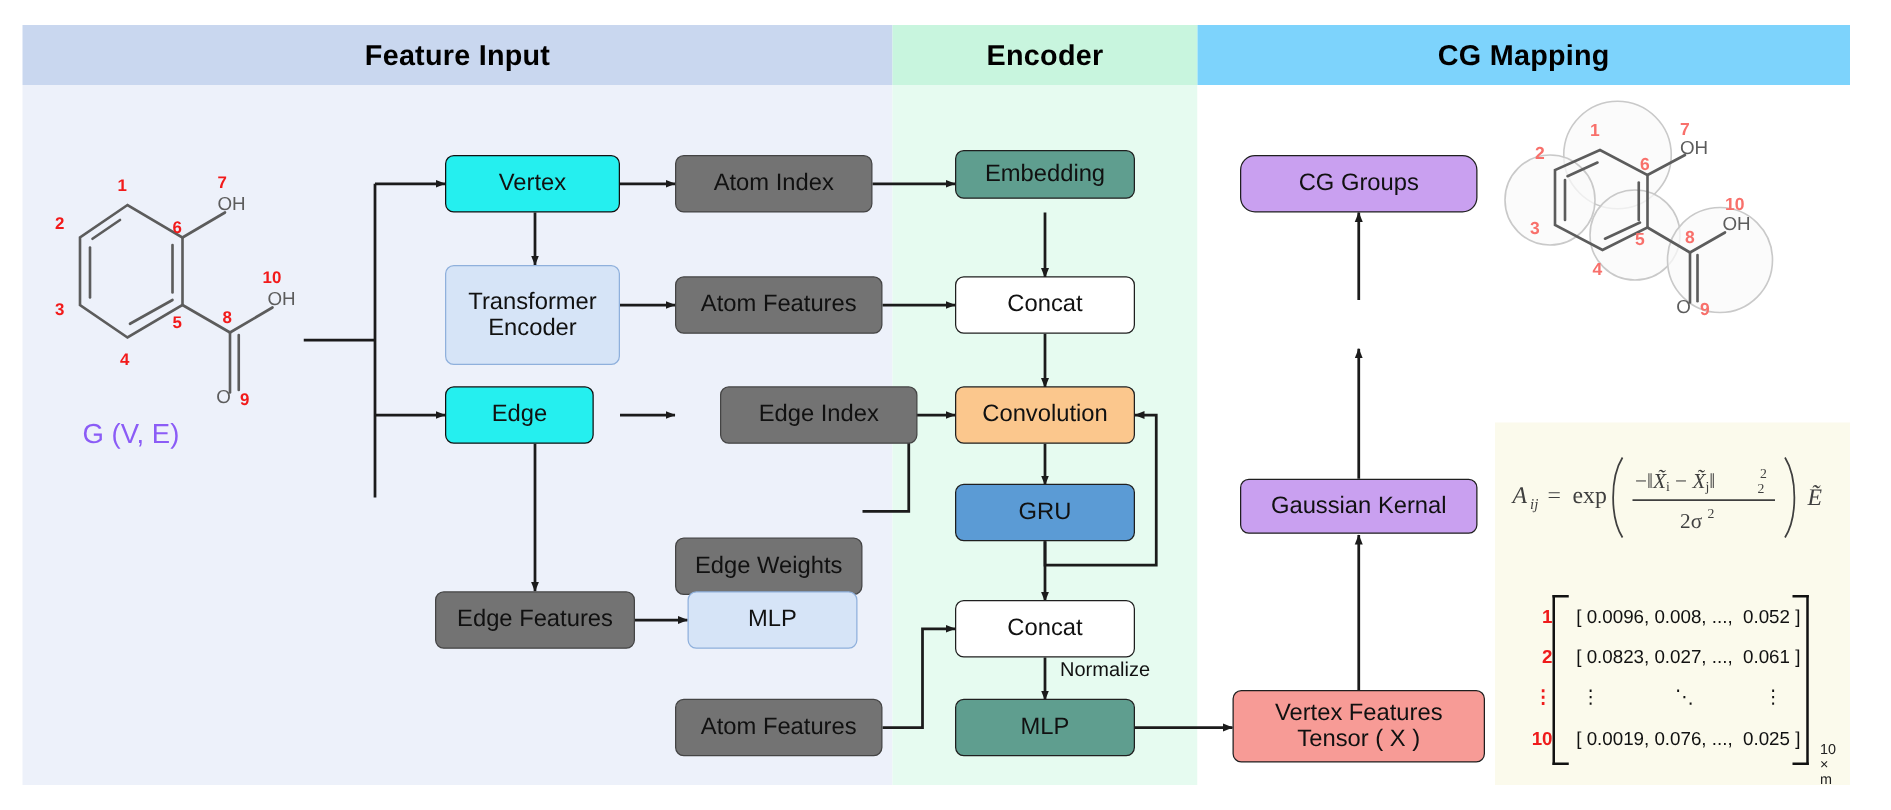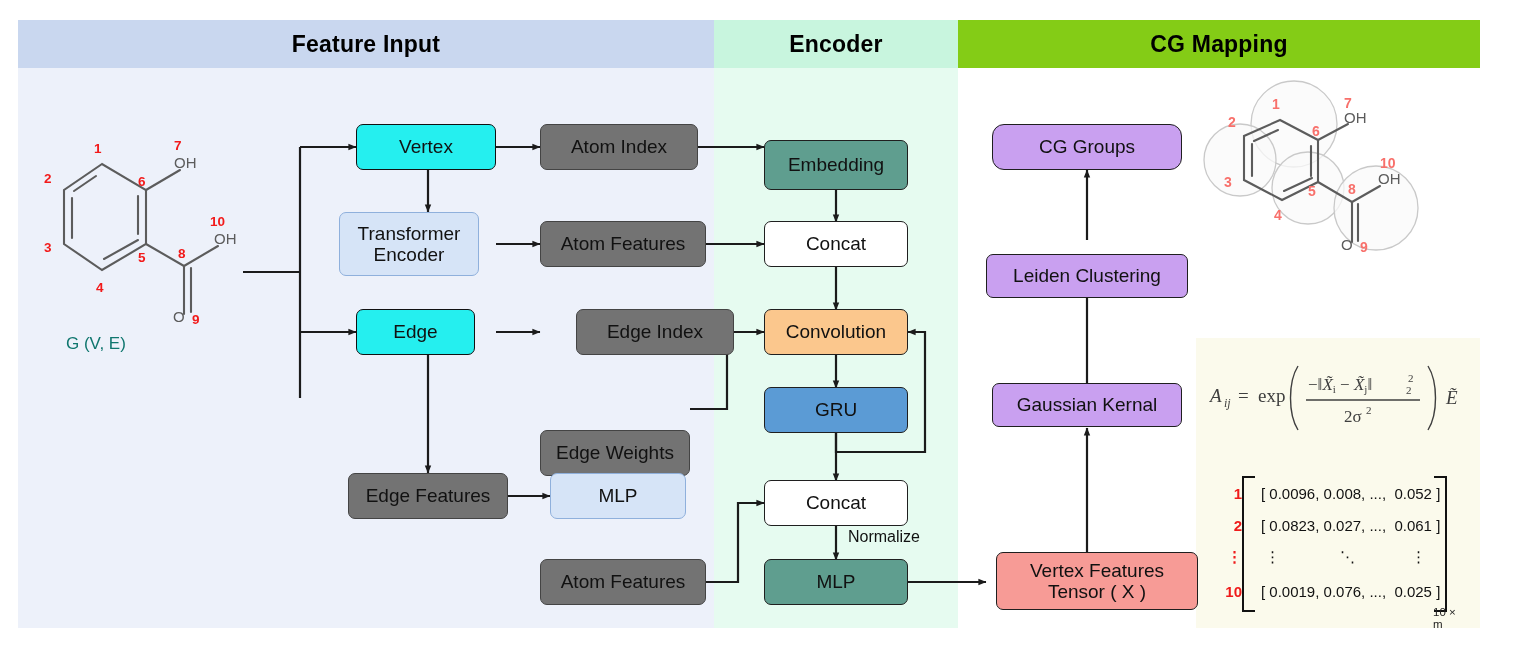--- a/index.html
+++ b/index.html
@@ -6,56 +6,56 @@
   body{font-family:"Liberation Sans",sans-serif;}
   #stage{position:relative;width:1513px;height:648px;background:#ffffff;overflow:hidden;text-decoration:underline;}
   .panel-head{position:absolute;display:flex;align-items:center;justify-content:center;
               font-weight:bold;font-size:23px;color:#000;letter-spacing:.2px;}
   .panel-body{position:absolute;}
 
   #p-feature-head{left:18px;top:20px;width:696px;height:48px;background:#c9d7ef;}
   #p-feature-body{left:18px;top:68px;width:696px;height:560px;background:#edf1fa;}
   #p-encoder-head{left:714px;top:20px;width:244px;height:48px;background:#c8f5de;}
   #p-encoder-body{left:714px;top:68px;width:244px;height:560px;background:#e6fbf0;}
-  #p-cg-head{left:958px;top:20px;width:522px;height:48px;background:#84cc16;}
+  #p-cg-head{left:958px;top:20px;width:522px;height:48px;background:#7dd3fc;}
   #p-cg-body{left:958px;top:68px;width:522px;height:560px;background:#ffffff;}
   #p-cg-sub{left:1196px;top:338px;width:284px;height:290px;background:#fbfaec;}
 
   
   .node{position:absolute;box-sizing:border-box;display:flex;align-items:center;
         justify-content:center;text-align:center;border:1.6px solid #3a3a3a;
         border-radius:7px;font-size:19px;color:#111;line-height:1.12;
         padding:2px 12px;background:#ffffff;}
   .n-cyan{background:#25efef;border-color:#111;}
   .n-gray{background:#737373;border-color:#444;}
   .n-lblue{background:#d6e4f7;border-color:#8fb0dc;}
   .n-teal{background:#5f9e8f;border-color:#1f1f1f;}
   .n-white{background:#ffffff;border-color:#1f1f1f;}
   .n-orange{background:#fbc78d;border-color:#1f1f1f;justify-content:center;}
   .n-blue{background:#5b9bd5;border-color:#1f1f1f;}
   .n-purple{background:#c9a0f0;border-color:#1f1f1f;}
-  .n-red{background:#f79b96;border-color:#1f1f1f;margin-left:10px;}
+  .n-red{background:#f79b96;border-color:#1f1f1f;}
   .two-line{flex-direction:column;}
 
   .edge-label{position:absolute;font-size:16px;color:#111;}
 
   
   svg.layer{position:absolute;left:0;top:0;width:1513px;height:648px;
             pointer-events:none;overflow:visible;}
   .ln{stroke:#1b1b1b;stroke-width:2.2px;fill:none;}
 
   
   .mol{position:absolute;}
   .mol svg{display:block;overflow:visible;}
   .bond{stroke:#5c5c5c;stroke-width:2.1px;fill:none;stroke-linecap:round;}
   .bead{fill:#fafafa;fill-opacity:.75;stroke:#c9c9c9;stroke-width:1.3px;}
   .num{fill:#f21a1a;font-size:13.5px;font-weight:bold;font-family:"Liberation Sans",sans-serif;}
   .num2{fill:#f8706b;font-size:14px;font-weight:bold;font-family:"Liberation Sans",sans-serif;}
   .atom{fill:#5c5c5c;font-size:15px;font-family:"Liberation Sans",sans-serif;}
-  .glabel{position:absolute;font-size:17px;color:#0f766e;}
+  .glabel{position:absolute;font-size:22px;color:#8b5cf6;}
 
   
   .formula{position:absolute;font-family:"Liberation Serif",serif;color:#3f3f3f;}
   .fsvg{display:block;overflow:visible;}
 
   
   .matrix{position:absolute;}
   .mrow{display:flex;align-items:center;height:30px;}
   .mlab{width:26px;text-align:right;padding-right:7px;color:#ef1b1b;font-weight:bold;font-size:15px;}
   .mval{font-size:15px;color:#111;font-family:"Liberation Sans",sans-serif;white-space:pre;}
@@ -138,21 +138,21 @@
 
     <path class="ln" d="M1087,559 L1087,428" marker-end="url(#ah)"></path>
     <path class="ln" d="M1087,383 L1087,279" marker-end="url(#ah)"></path>
     <path class="ln" d="M1087,240 L1087,170" marker-end="url(#ah)"></path>
   </svg>
 
   <div class="node n-cyan" style="left:356px;top:124px;width:140px;height:46px;">
     <span>Vertex</span>
   </div>
 
-  <div class="node n-lblue two-line" style="left:339px;top:212px;width:140px;height:64px;">
+  <div class="node n-lblue two-line" style="left:356px;top:212px;width:140px;height:80px;">
     <span>Transformer</span>
     <span>Encoder</span>
   </div>
 
   <div class="node n-cyan" style="left:356px;top:309px;width:119px;height:46px;">
     <span>Edge</span>
   </div>
 
   <div class="node n-gray" style="left:540px;top:124px;width:158px;height:46px;">
     <span>Atom Index</span>
@@ -175,21 +175,21 @@
   </div>
 
   <div class="node n-lblue" style="left:550px;top:473px;width:136px;height:46px;">
     <span>MLP</span>
   </div>
 
   <div class="node n-gray" style="left:540px;top:559px;width:166px;height:46px;">
     <span>Atom Features</span>
   </div>
 
-  <div class="node n-teal" style="left:764px;top:140px;width:144px;height:50px;">
+  <div class="node n-teal" style="left:764px;top:120px;width:144px;height:39px;">
     <span>Embedding</span>
   </div>
 
   <div class="node n-white" style="left:764px;top:221px;width:144px;height:46px;">
     <span>Concat</span>
   </div>
 
   <div class="node n-orange" style="left:764px;top:309px;width:144px;height:46px;">
     <span>Convolution</span>
   </div>
@@ -205,23 +205,20 @@
   <div class="node n-teal" style="left:764px;top:559px;width:144px;height:46px;">
     <span>MLP</span>
   </div>
 
   <div class="edge-label" style="left:848px;top:528px;">Normalize</div>
 
   <div class="node n-purple" style="left:992px;top:124px;width:190px;height:46px;border-radius:12px;">
     <span>CG Groups</span>
   </div>
 
-  <div class="node n-purple" style="left:986px;top:254px;width:202px;height:44px;">
-    <span>Leiden Clustering</span>
-  </div>
 
   <div class="node n-purple" style="left:992px;top:383px;width:190px;height:44px;">
     <span>Gaussian Kernal</span>
   </div>
 
   <div class="node n-red two-line" style="left:986px;top:552px;width:202px;height:58px;">
     <span>Vertex Features</span>
     <span>Tensor ( X )</span>
   </div>
 
@@ -343,16 +340,16 @@
       <span class="mval" style="padding-left:16px;">⋮</span>
       <span class="mval" style="padding-left:60px;">⋱</span>
       <span class="mval" style="padding-left:56px;">⋮</span>
     </div>
 
     <div class="mrow" style="position:absolute;left:0;top:100px;">
       <span class="mlab">10</span>
       <span class="mval" style="padding-left:12px;">[ 0.0019, 0.076, ...,  0.025 ]</span>
     </div>
 
-    <div class="mdim" style="left:217px;top:118px;margin-top:12px;">10 × m</div>
+    <div class="mdim" style="left:240px;top:118px;">10 × m</div>
   </div>
 
 </div>
 
 </body></html>

